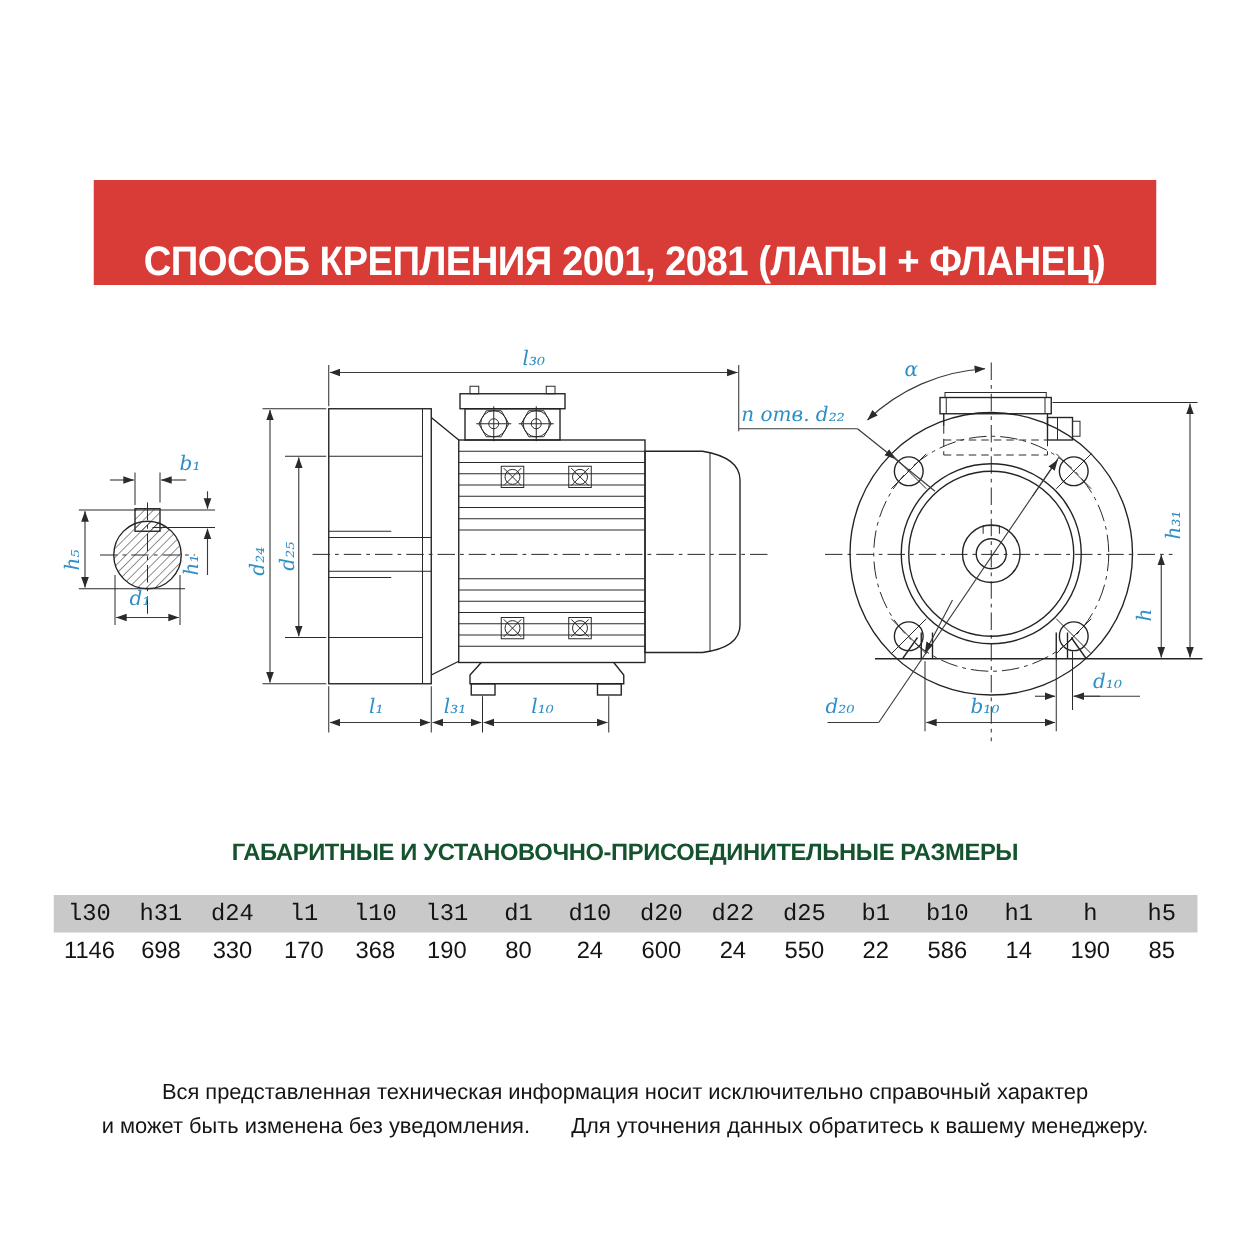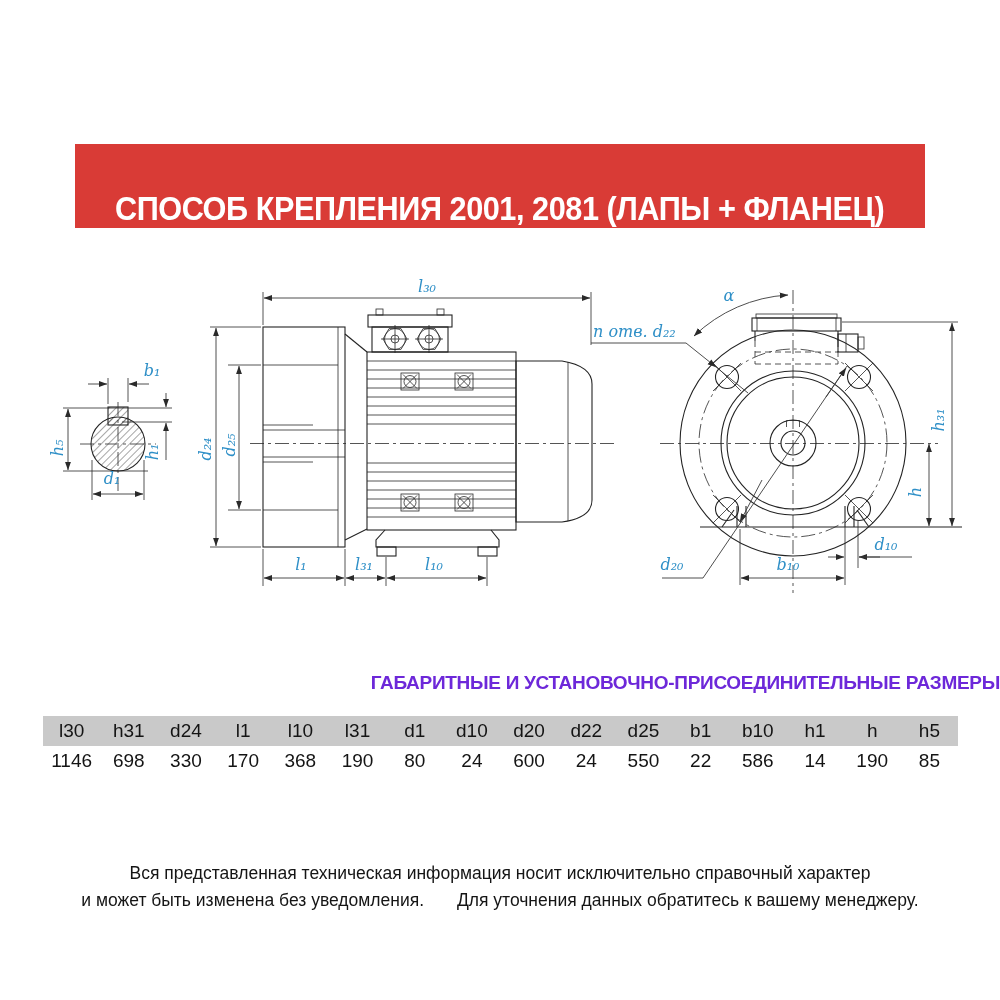--- a/index.html
+++ b/index.html
@@ -14,25 +14,25 @@
   svg.drawing{position:absolute;left:0;top:0;width:1000px;height:1000px;}
   .geo{stroke:#232323;stroke-width:1.1;fill:none;}
   .thin{stroke:#2a2a2a;stroke-width:0.8;fill:none;}
   .dimline{stroke:#3a3a3a;stroke-width:0.9;fill:none;}
   .cl{stroke:#2a2a2a;stroke-width:0.8;fill:none;stroke-dasharray:14 4 3 4;}
   .hid{stroke:#2a2a2a;stroke-width:0.8;fill:none;stroke-dasharray:6 4;}
   .dim{font-family:"DejaVu Serif",serif;font-style:italic;font-size:16px;
        fill:var(--dim-color,#2e8fc7);}
   .hatched{fill:url(#hatch);stroke:#232323;stroke-width:1.1;}
 
-  .table-title{position:absolute;left:0;top:672px;width:1000px;text-align:right;
-               font-weight:bold;font-size:19px;letter-spacing:-0.3px;color:#6d28d9;}
+  .table-title{position:absolute;left:0;top:672px;width:1000px;text-align:center;
+               font-weight:bold;font-size:19px;letter-spacing:-0.3px;color:#14532d;}
   .dim-table{position:absolute;left:43px;top:716px;width:915px;font-size:19px;color:#141414;}
   .trow{display:flex;width:100%;}
-  .trow.head{background:var(--th-bg,#c9c9c9);}
+  .trow.head{background:var(--th-bg,#c9c9c9);font-family:Liberation Mono, monospace;}
   .trow span{flex:1;text-align:center;line-height:30px;height:30px;}
 
   .disclaimer{position:absolute;left:0;top:860px;width:1000px;text-align:center;
               font-size:17.5px;line-height:27px;color:#151515;}
   .disclaimer b{font-weight:normal;margin-left:28px;}
 </style>
 </head>
 <body>
 
 <div class="banner">

